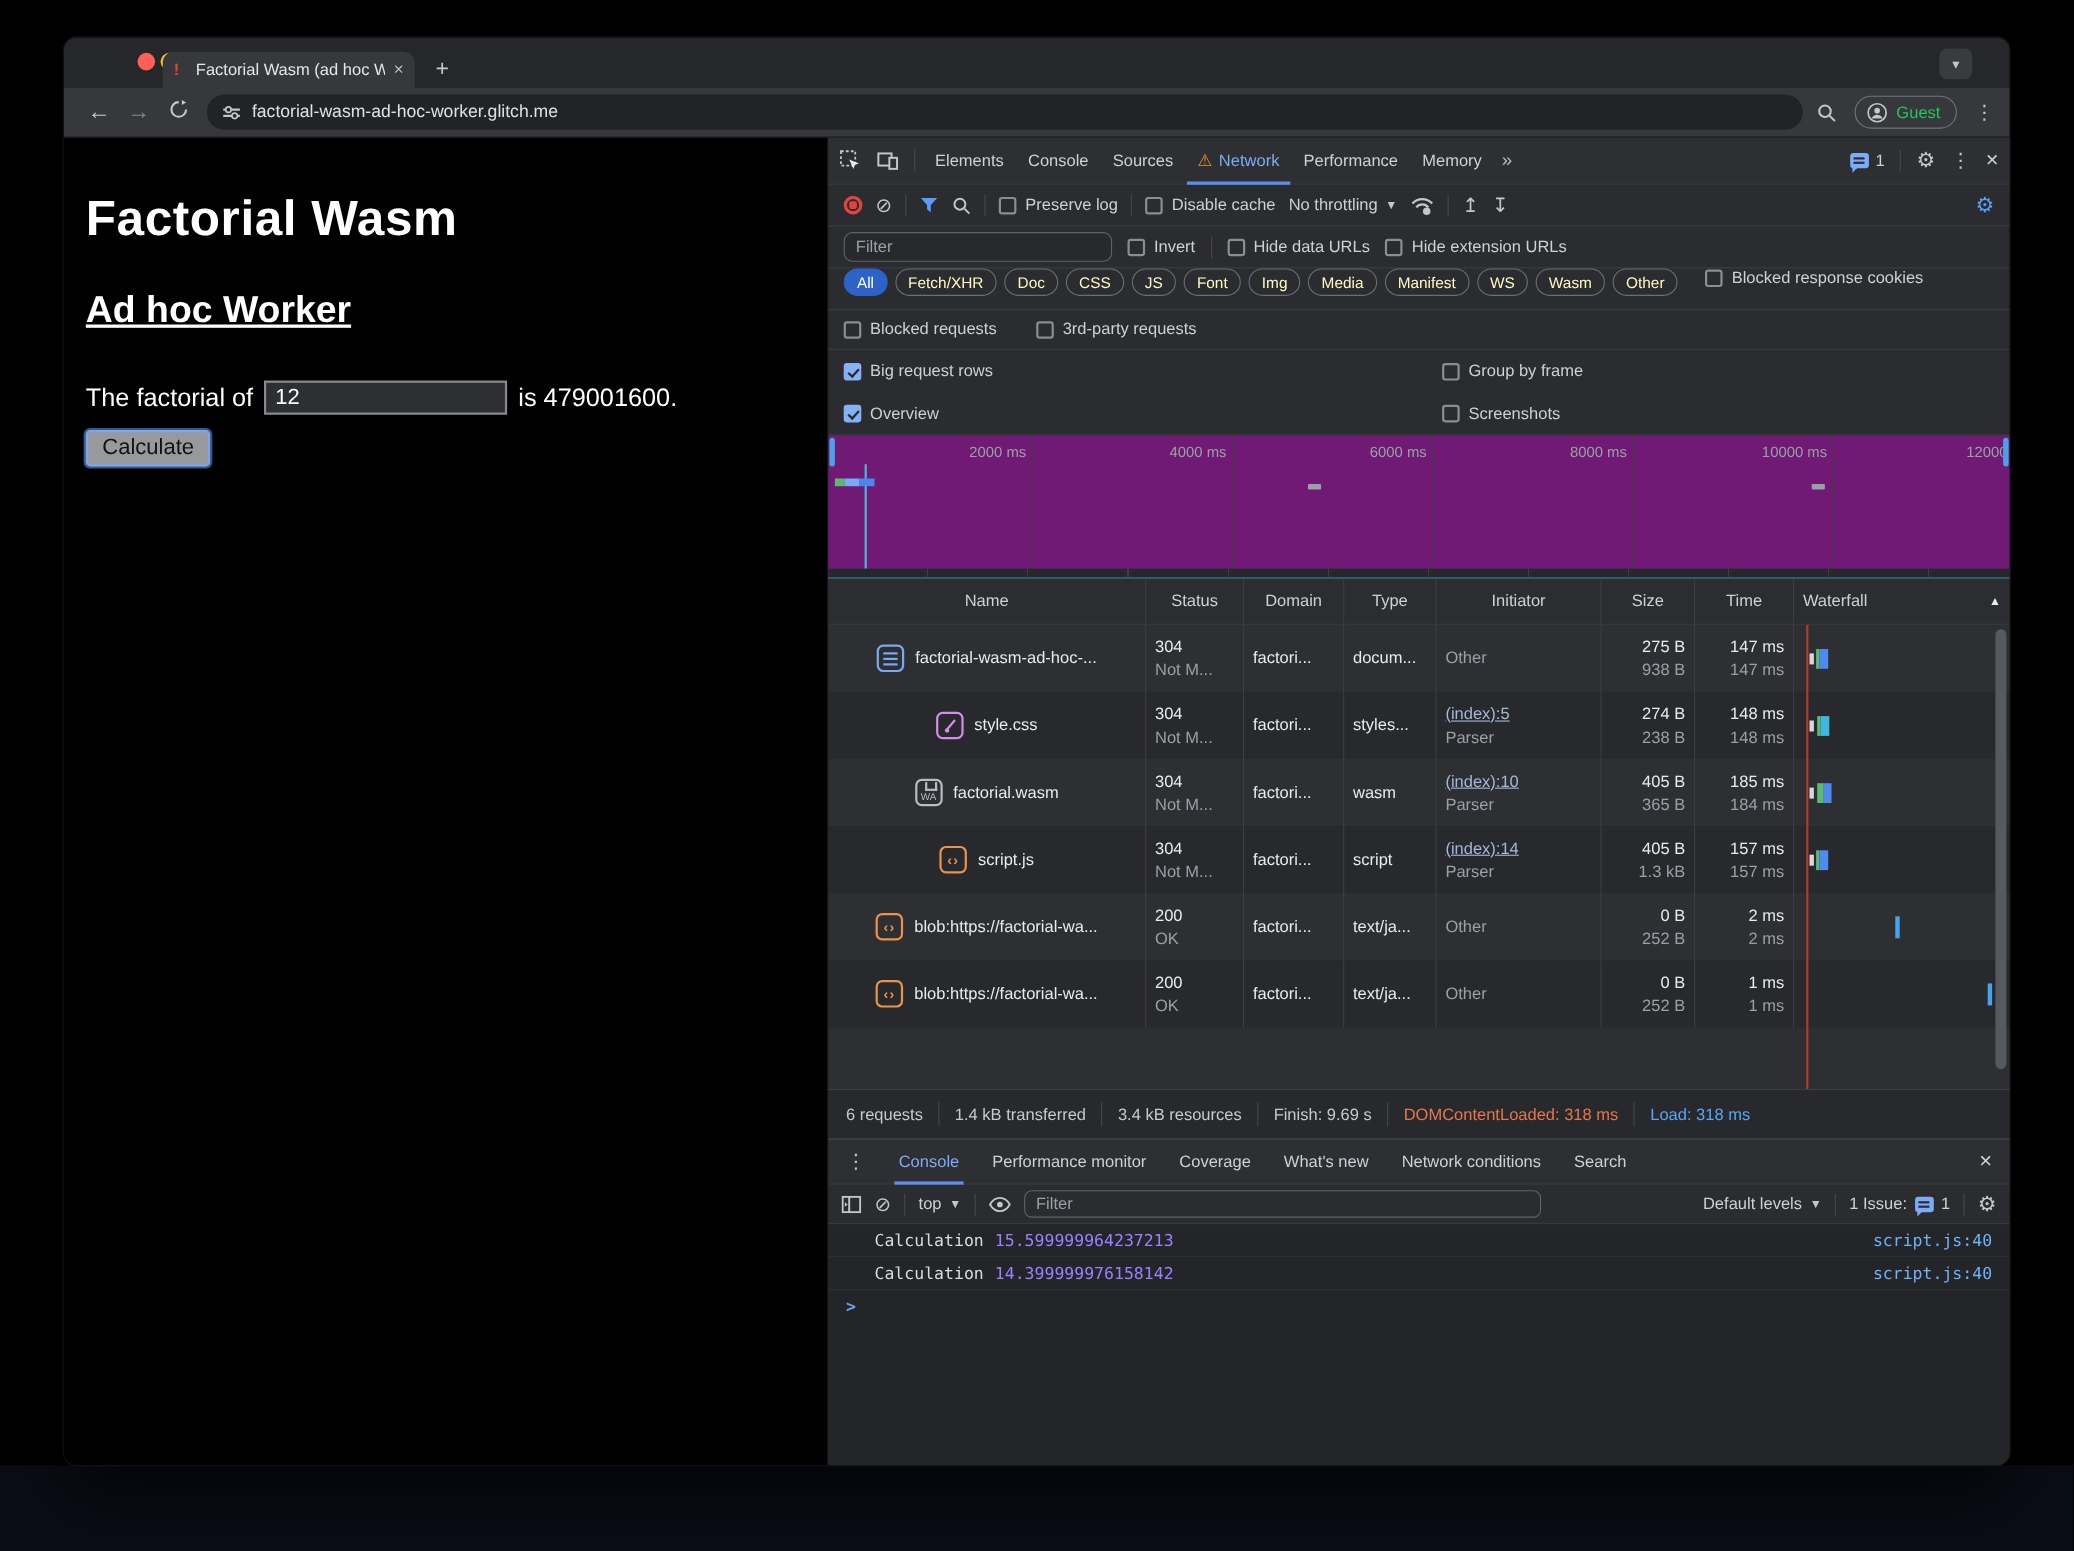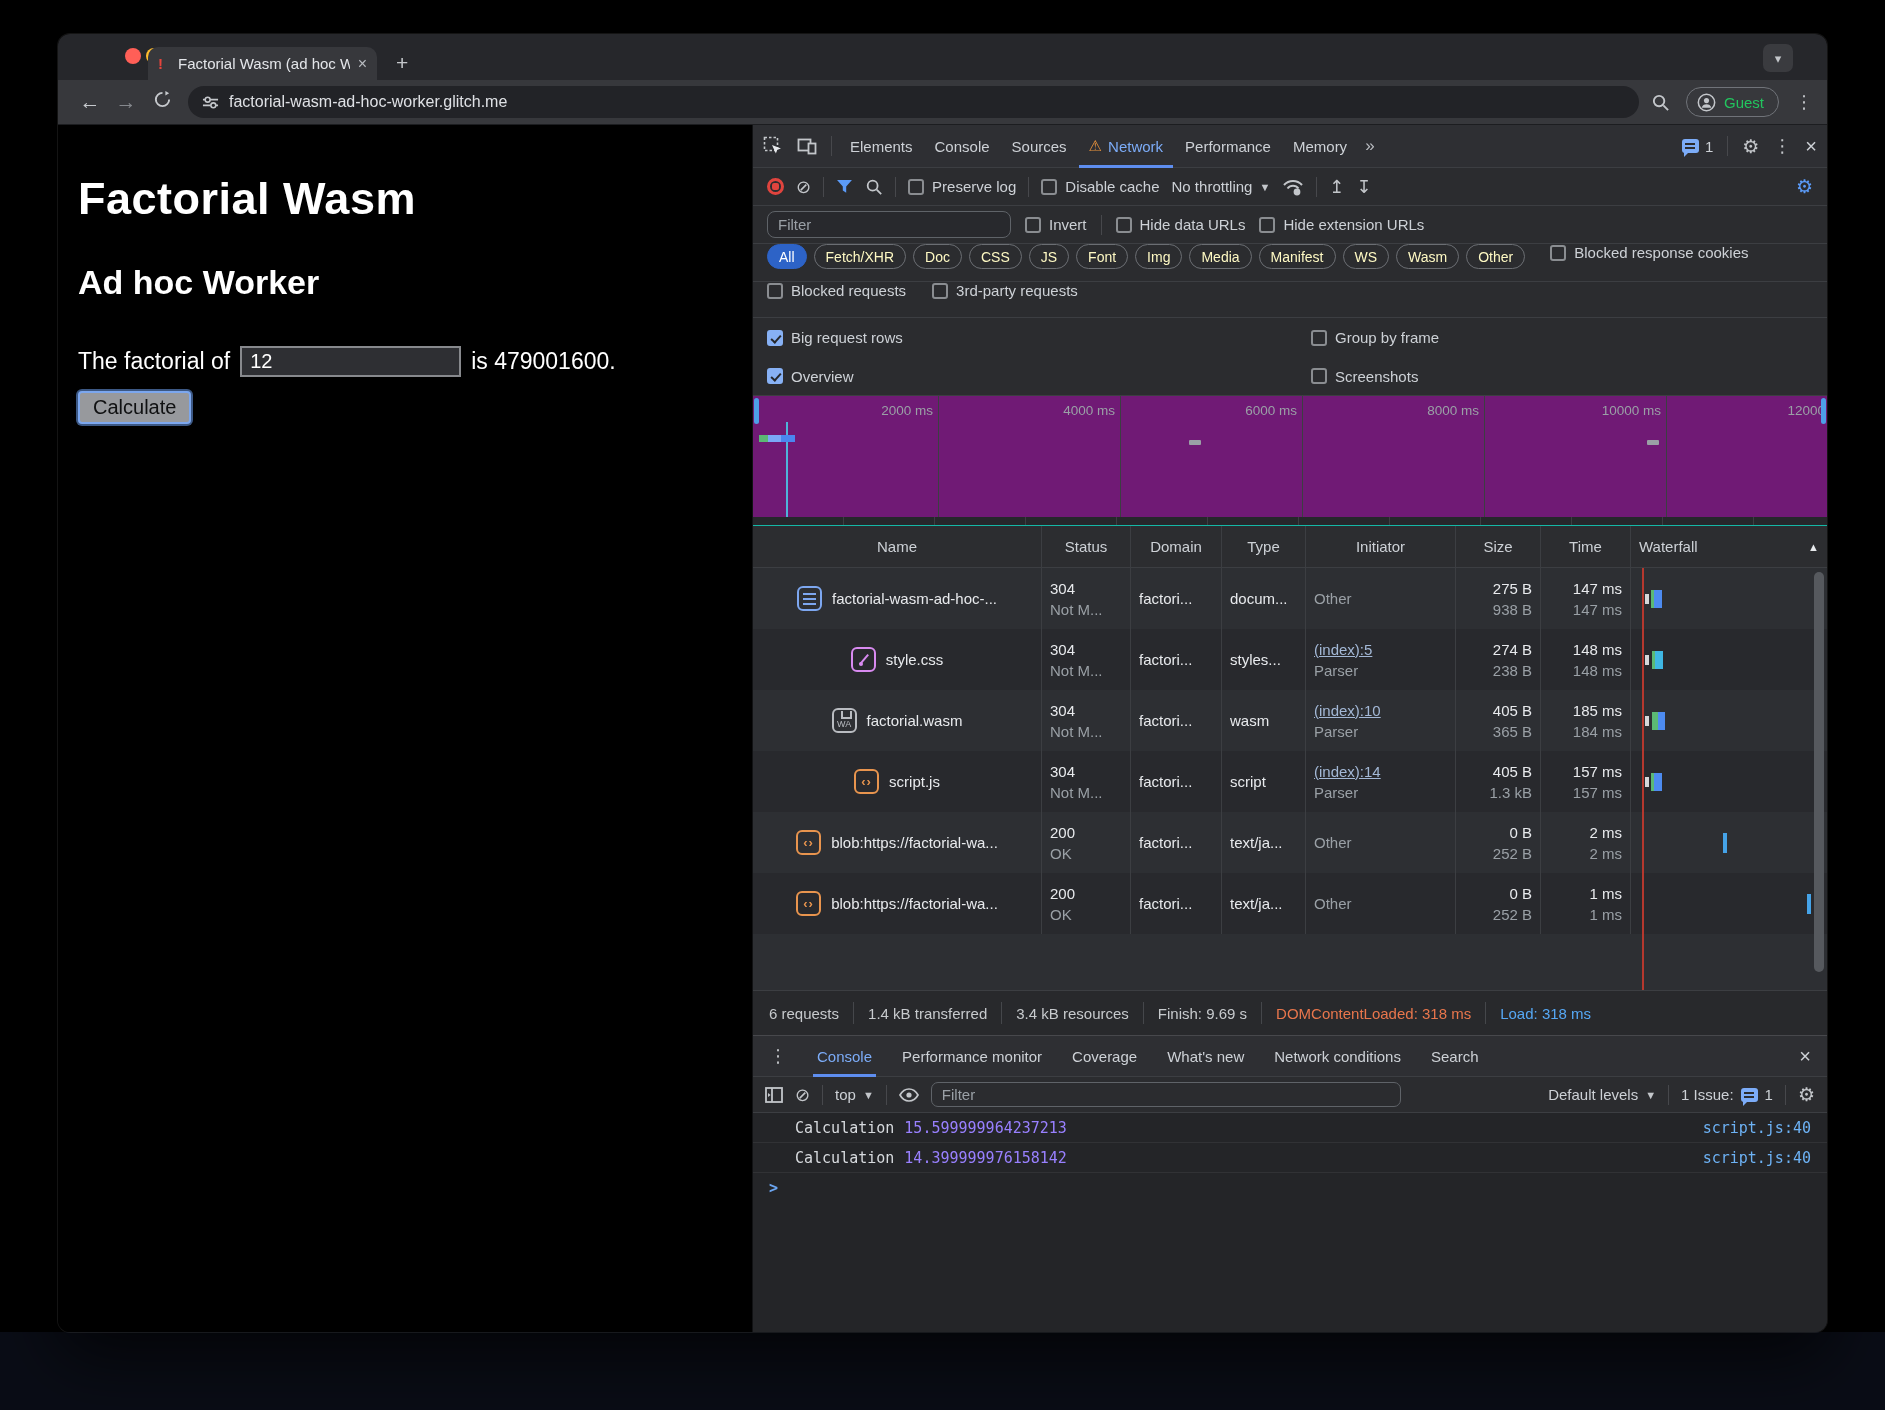--- a/index.html
+++ b/index.html
@@ -37,21 +37,21 @@
   .url { color:#dfe1e5; font-size:16px; }
   .tb-right { display:flex; align-items:center; gap:16px; margin-left:auto; }
   .guest { display:flex; align-items:center; gap:8px; border:1px solid #707379; border-radius:16px;
            height:30px; padding:0 14px 0 10px; color:#22c55e; font-size:15px; }
   .kebab { color:#c3c6ca; font-size:18px; letter-spacing:0; }
 
   
   .content { display:flex; height:1207px; }
   .page { width:694px; background:#000; color:#fff; padding:48px 14px 0 20px; }
   .page h1 { font-size:45px; letter-spacing:.5px; margin-bottom:38px; }
-  .page h2 { font-size:34px; margin-bottom:44px; }
+  .page h2 { font-size:34px; margin-bottom:44px;text-decoration:underline; }
   .fact-row { font-size:23px; display:flex; align-items:center; }
   .fact-input { width:221px; height:31px; background:#2e2f33; border:2px solid #87898d; color:#fff;
                 font-size:20px; padding:0 8px; margin:0 10px; font-family:"Liberation Sans",sans-serif; }
   .calc { margin-top:14px; background:#97999d; color:#101112; font-size:20px; padding:3px 13px;
           border:2px solid #7ca7ee; border-radius:4px; box-shadow:0 0 0 2px rgba(110,160,240,.55);
           font-family:"Liberation Sans",sans-serif; }
 
   
   .devtools { width:1075px; background:#2b2c2f; border-left:1px solid #111214; display:flex;
               flex-direction:column; color:#cdd1d6; font-size:15px; }
@@ -91,21 +91,21 @@
   .finput { width:244px; height:27px; background:#28292d; border:1px solid #5f6368; border-radius:8px;
             color:#dfe1e5; font-size:15px; padding:0 10px; font-family:"Liberation Sans",sans-serif; }
   .finput::placeholder { color:#9aa0a6; }
 
   .chips-row { height:38px; flex:none; display:flex; align-items:flex-start; gap:7px; padding:0 14px; border-bottom:1px solid #3c3e42; }
   .chip { height:25px; padding:0 11px; display:flex; align-items:center; border:1px solid #6b6e73;
           border-radius:13px; color:#fef9c3; font-size:14px; }
   .chip.sel { background:#2d63c7; border-color:#2d63c7; color:#fff; }
   .chips-row .chk { margin-left:18px; }
 
-  .blocked-row { height:36px; flex:none; display:flex; align-items:flex-start; gap:26px; padding:0 14px; border-bottom:1px solid #3c3e42; }
+  .blocked-row { height:36px; flex:none; display:flex; align-items:center; gap:36px; padding:0 14px; border-bottom:1px solid #3c3e42; }
 
   .opts-row { height:38px; flex:none; display:flex; align-items:center; padding:0 14px; }
   .opts-row .left { width:544px; }
   .opts-wrap { border-bottom:1px solid #3c3e42; flex:none; }
   .opts-row:first-child { height:39px; }
 
   
   .overview { position:relative; height:130px; flex:none; background:#701a75; border-bottom:1px solid #14b8a6; overflow:hidden;text-align:right; }
   .gline { position:absolute; top:0; bottom:8px; width:1px; background:#3c3e42; }
   .tick { position:absolute; top:7px; color:#9aa0a6; font-size:13.5px; }

